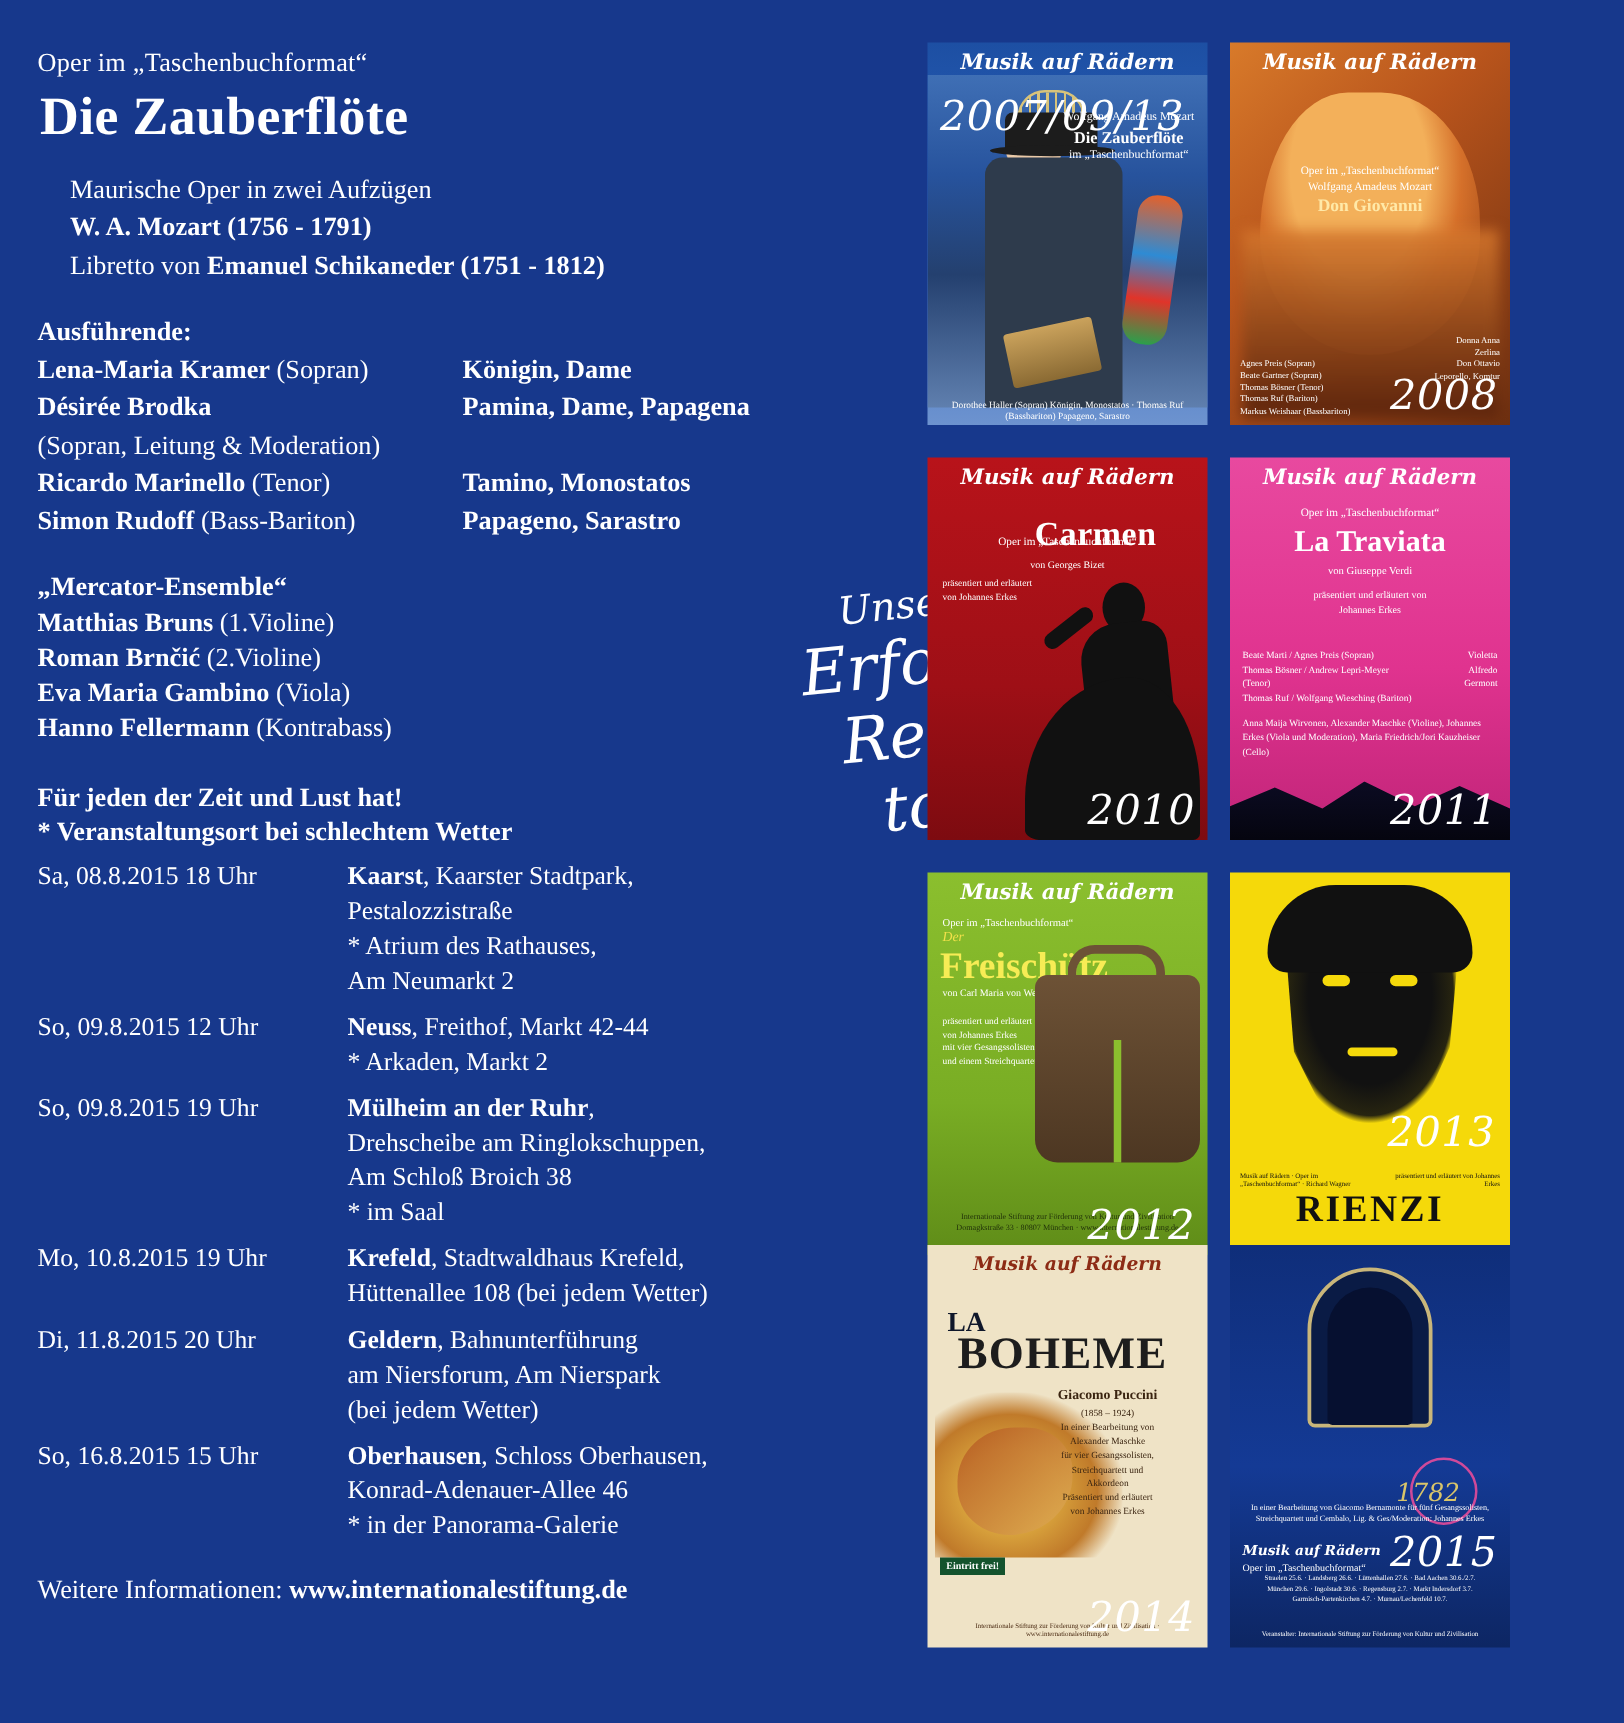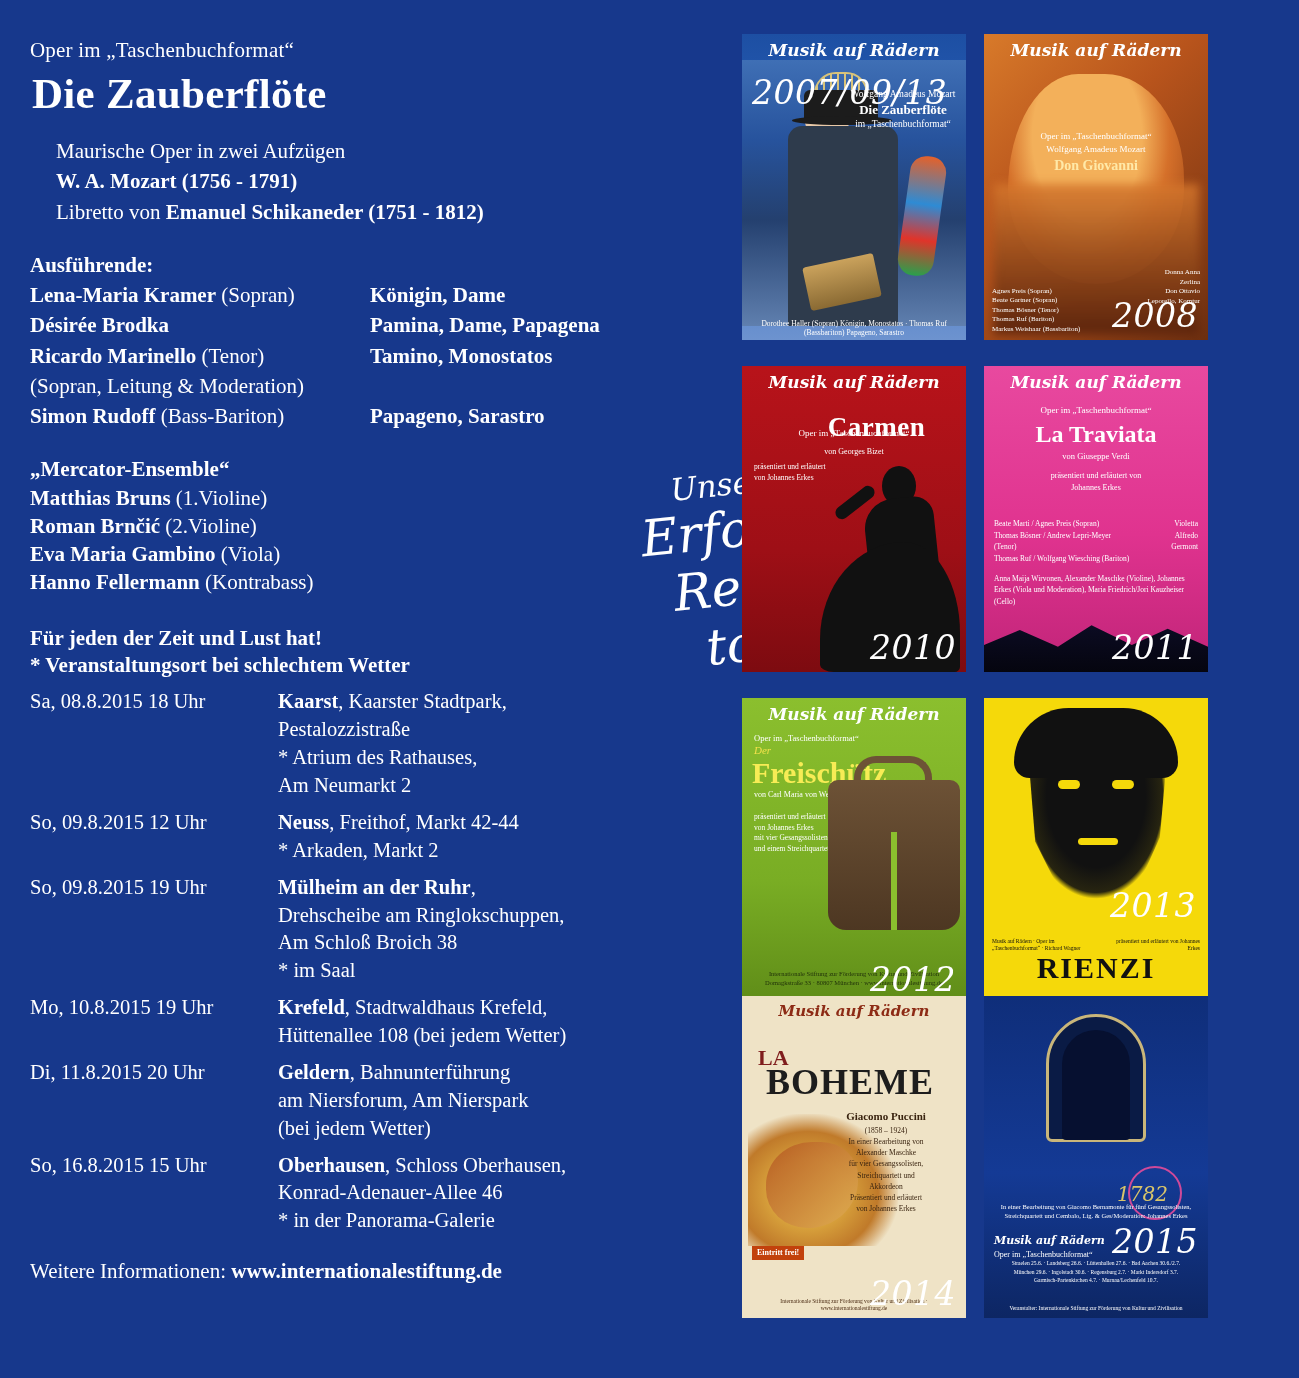--- a/index.html
+++ b/index.html
@@ -187,29 +187,29 @@
   .ri .eyeR { position:absolute; left:128px; top:82px; width:22px; height:9px; background:#f5d90a; border-radius:6px;}
   .ri .mouth { position:absolute; left:94px; top:140px; width:40px; height:7px; background:#f5d90a; border-radius:4px;}
   .ri .rienzi { position:absolute; left:0; right:0; bottom:18px; text-align:center; font-size:30px; font-weight:bold; letter-spacing:2px; color:#111;}
   .ri .txt { position:absolute; left:8px; bottom:52px; width:96px; font-size:5.5px; line-height:1.3; color:#111;}
   .ri .txt2 { position:absolute; right:8px; bottom:52px; width:96px; font-size:5.5px; line-height:1.3; color:#111; text-align:right;}
   .ri .p-year { color:#fff; bottom:78px; right:12px; }
 
   
   .bo { background: #efe3c6; color:#5a2b12; }
   .bo .p-head { color:#8d2b15; font-size:15px; }
-  .bo .la { position:absolute; left:16px; top:48px; font-size:22px; font-weight:bold; color:#7f1d1d;}
+  .bo .la { position:absolute; left:16px; top:48px; font-size:22px; font-weight:bold; color:#0f172a;}
   .bo .big { position:absolute; left:24px; top:64px; font-size:36px; font-weight:bold; color:#1d1d1d; letter-spacing:1px;}
   .bo .info { position:absolute; left:74px; top:112px; width:140px; font-size:7.5px; line-height:1.5; text-align:center; color:#3a2410;}
   .bo .info .nm { font-weight:bold; font-size:11px; }
   .bo .art { position:absolute; left:6px; top:118px; width:150px; height:132px;
     background: radial-gradient(ellipse at 40% 60%, #d8a23c 0 30%, #c07a2a 55%, rgba(239,227,198,0) 72%); }
   .bo .art:after { content:""; position:absolute; left:18px; top:28px; width:92px; height:86px;
     background: linear-gradient(135deg,#b4561f,#e0b055); border-radius: 50% 40% 55% 45%; opacity:.85;}
-  .bo .free { position:absolute; left:10px; bottom:58px; font-size:8px; font-weight:bold; color:#fff; background:#c2410c; padding:2px 5px;}
+  .bo .free { position:absolute; left:10px; bottom:58px; font-size:8px; font-weight:bold; color:#fff; background:#14532d; padding:2px 5px;}
   .bo .foot { position:absolute; left:8px; right:8px; bottom:6px; font-size:5.5px; line-height:1.3; text-align:center; color:#4a2a12;}
   .bo .p-year { color:#fff; }
 
   
   .en { background: linear-gradient(#0f2e7a 0%, #143a95 55%, #0d2663 100%); }
   .en .arch { position:absolute; left:62px; top:18px; width:100px; height:128px;
     background:#0a1b45; border: 3px solid #c9b67a; border-radius: 50px 50px 6px 6px; }
   .en .arch2 { position:absolute; left:78px; top:34px; width:68px; height:110px; background:#061030; border-radius:34px 34px 4px 4px;}
   .en .script { position:absolute; left:10px; top:150px; right:10px; font-family:"DejaVu Serif", serif; font-style:italic; font-size:15px; color:#e44b9a; text-align:center; }
   .en .script .sm { font-size:9px; display:block; }
@@ -243,26 +243,26 @@
         <tbody>
             <tr>
           <td class="name"><span class="bold">Lena-Maria Kramer</span><span> (Sopran)</span></td>
           <td class="role">Königin, Dame</td>
         </tr>
         <tr>
           <td class="name"><span class="bold">Désirée Brodka</span><span></span></td>
           <td class="role">Pamina, Dame, Papagena</td>
         </tr>
         <tr>
+          <td class="name">(Sopran, Leitung &amp; Moderation)</td>
+          <td class="role"></td>
+        </tr>
+        <tr>
           <td class="name"><span class="bold">Ricardo Marinello</span><span> (Tenor)</span></td>
           <td class="role">Tamino, Monostatos</td>
-        </tr>
-        <tr>
-          <td class="name">(Sopran, Leitung &amp; Moderation)</td>
-          <td class="role"></td>
         </tr>
         <tr>
           <td class="name"><span class="bold">Simon Rudoff</span><span> (Bass-Bariton)</span></td>
           <td class="role">Papageno, Sarastro</td>
         </tr>
       </tbody>
         </table>
     </div>
 
     <div class="block">

